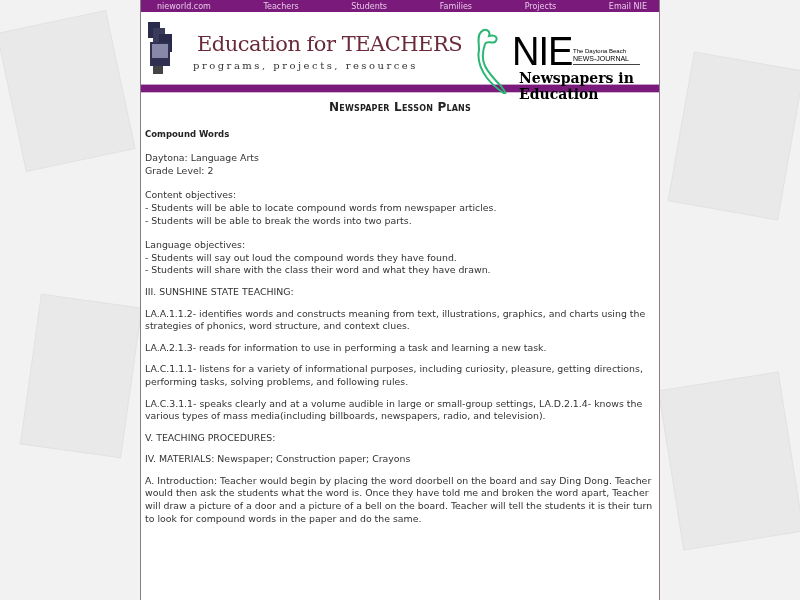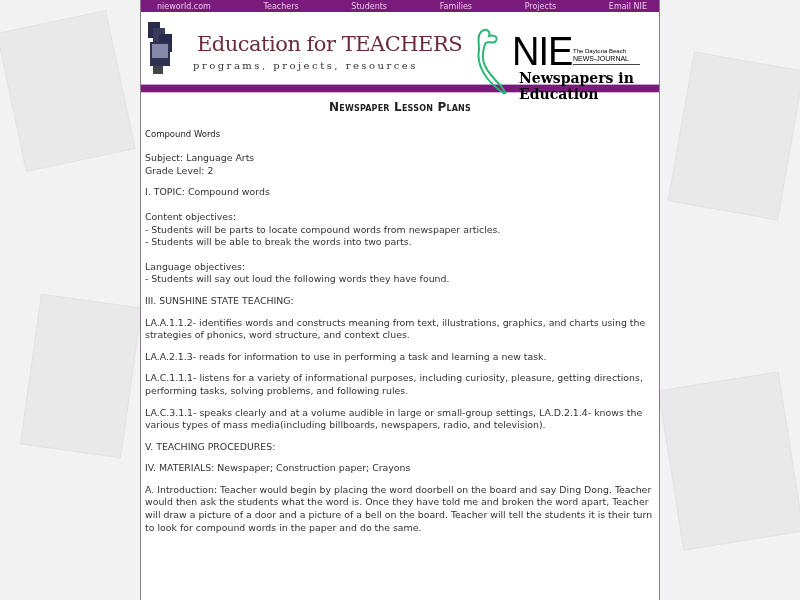--- a/index.html
+++ b/index.html
@@ -59,21 +59,21 @@
       font-family:"DejaVu Serif", serif; font-weight:bold; font-size:14px; color:#000;
     }
     .purplebar { height:7px; background:#7a1a7a; border-bottom:1px solid #d7b5d7; }
     .content {
       padding:0 4px 0 4px; font-size:9.4px; color:#333; line-height:12.6px;
     }
     .sec-title {
       text-align:center; font-weight:bold; font-size:12px; margin:8px 0 0 0;
       font-variant:small-caps; color:#222; letter-spacing:0.2px;
     }
-    .lesson-title { font-weight:normal; font-size:8.5px; margin:14px 0 0 0; color:#222; }
+    .lesson-title { font-weight:bold; font-size:8.5px; margin:14px 0 0 0; color:#222; }
     p { margin:12px 0 0 0; }
     p.tight { margin-top:9px; }
   </style>
 </head>
 <body>
 
 <div class="bg-paper" style="left:10px;top:20px;width:110px;height:140px;transform:rotate(-12deg);"></div>
 <div class="bg-paper" style="left:30px;top:300px;width:100px;height:150px;transform:rotate(8deg);"></div>
 <div class="bg-paper" style="left:680px;top:60px;width:110px;height:150px;transform:rotate(10deg);"></div>
 <div class="bg-paper" style="left:670px;top:380px;width:120px;height:160px;transform:rotate(-9deg);"></div>
@@ -112,35 +112,35 @@
     <div class="nie-tag">Newspapers in Education</div>
   </div>
 
   <div class="purplebar"></div>
 
   <div class="content">
     <div class="sec-title">Newspaper Lesson Plans</div>
     <div class="lesson-title">Compound Words</div>
 
     <p>
-      <span>Subject: Language Arts</span><br>
+      <span>Daytona: Language Arts</span><br>
       <span>Grade Level: 2</span>
     </p>
 
-    <p class="tight">I. TOPIC: Compound words</p>
 
     <p>
       <span>Content objectives:</span><br>
-      <span>- Students will be parts to locate compound words from newspaper articles.</span><br>
+      <span>- Students will be able to locate compound words from newspaper articles.</span><br>
       <span>- Students will be able to break the words into two parts.</span><br>
     </p>
 
     <p>
       <span>Language objectives:</span><br>
-      <span>- Students will say out loud the following words they have found.</span><br>
+      <span>- Students will say out loud the compound words they have found.</span><br>
+      <span>- Students will share with the class their word and what they have drawn.</span>
     </p>
 
     <p class="tight">III. SUNSHINE STATE TEACHING:</p>
     <p class="tight">LA.A.1.1.2- identifies words and constructs meaning from text, illustrations, graphics, and charts using the strategies of phonics, word structure, and context clues.</p>
     <p class="tight">LA.A.2.1.3- reads for information to use in performing a task and learning a new task.</p>
     <p class="tight">LA.C.1.1.1- listens for a variety of informational purposes, including curiosity, pleasure, getting directions, performing tasks, solving problems, and following rules.</p>
     <p class="tight">LA.C.3.1.1- speaks clearly and at a volume audible in large or small-group settings, LA.D.2.1.4- knows the various types of mass media(including billboards, newspapers, radio, and television).</p>
 
     <p class="tight">V. TEACHING PROCEDURES:</p>
     <p class="tight">IV. MATERIALS: Newspaper; Construction paper; Crayons</p>

